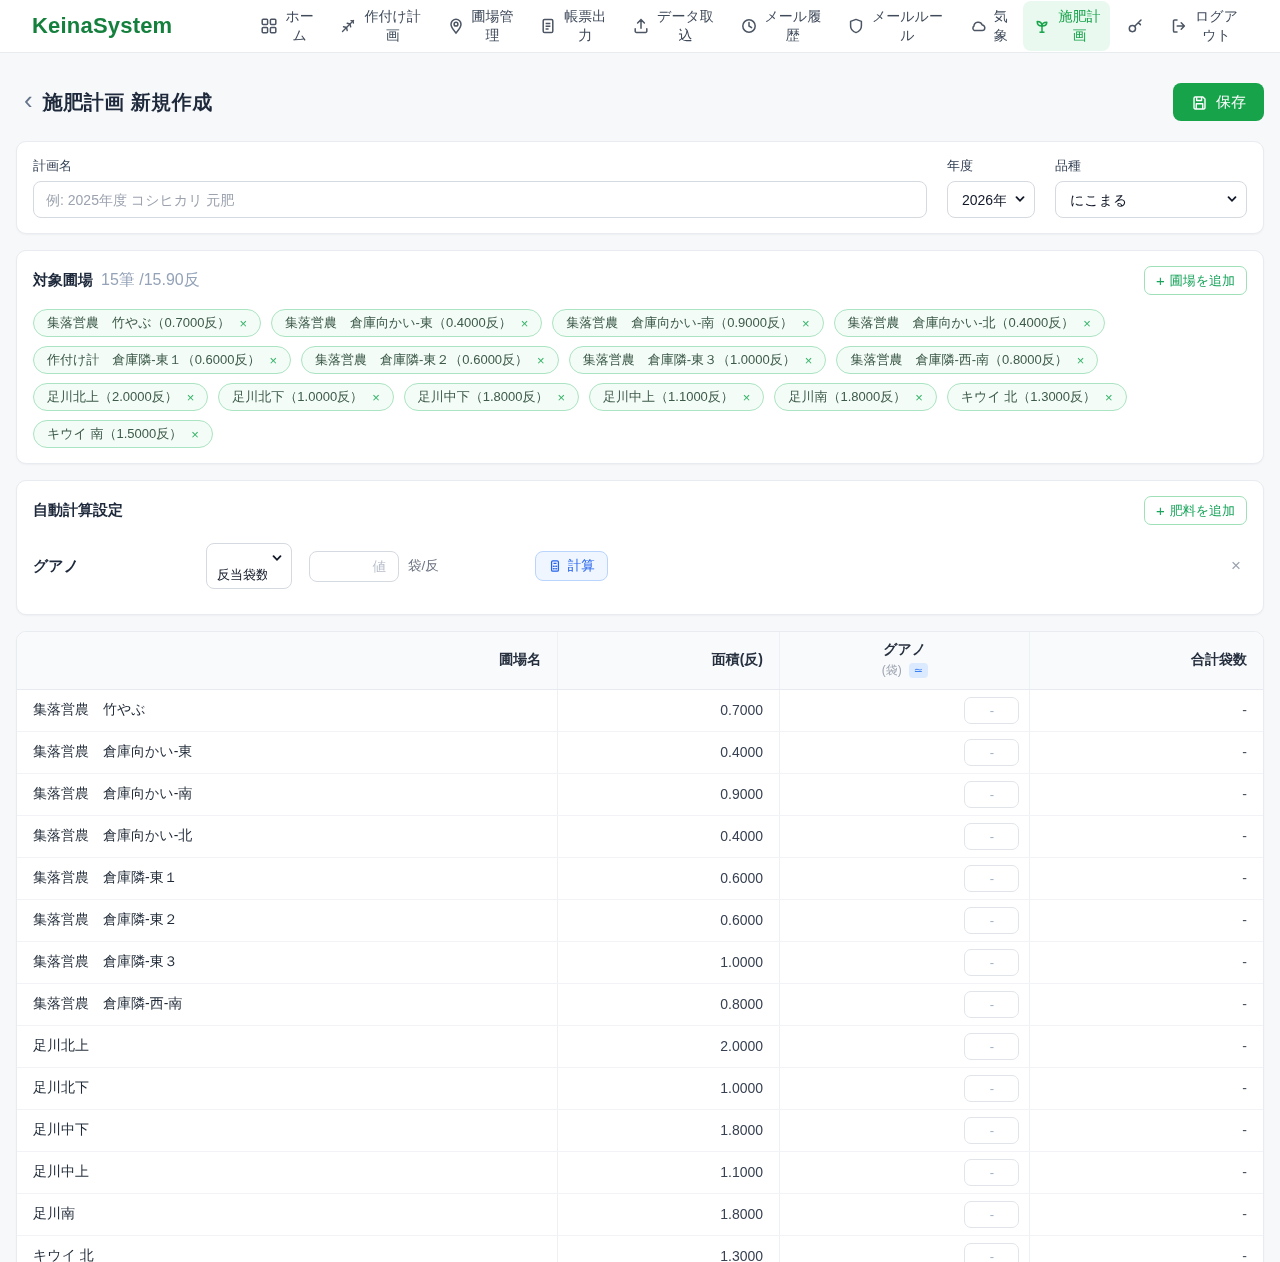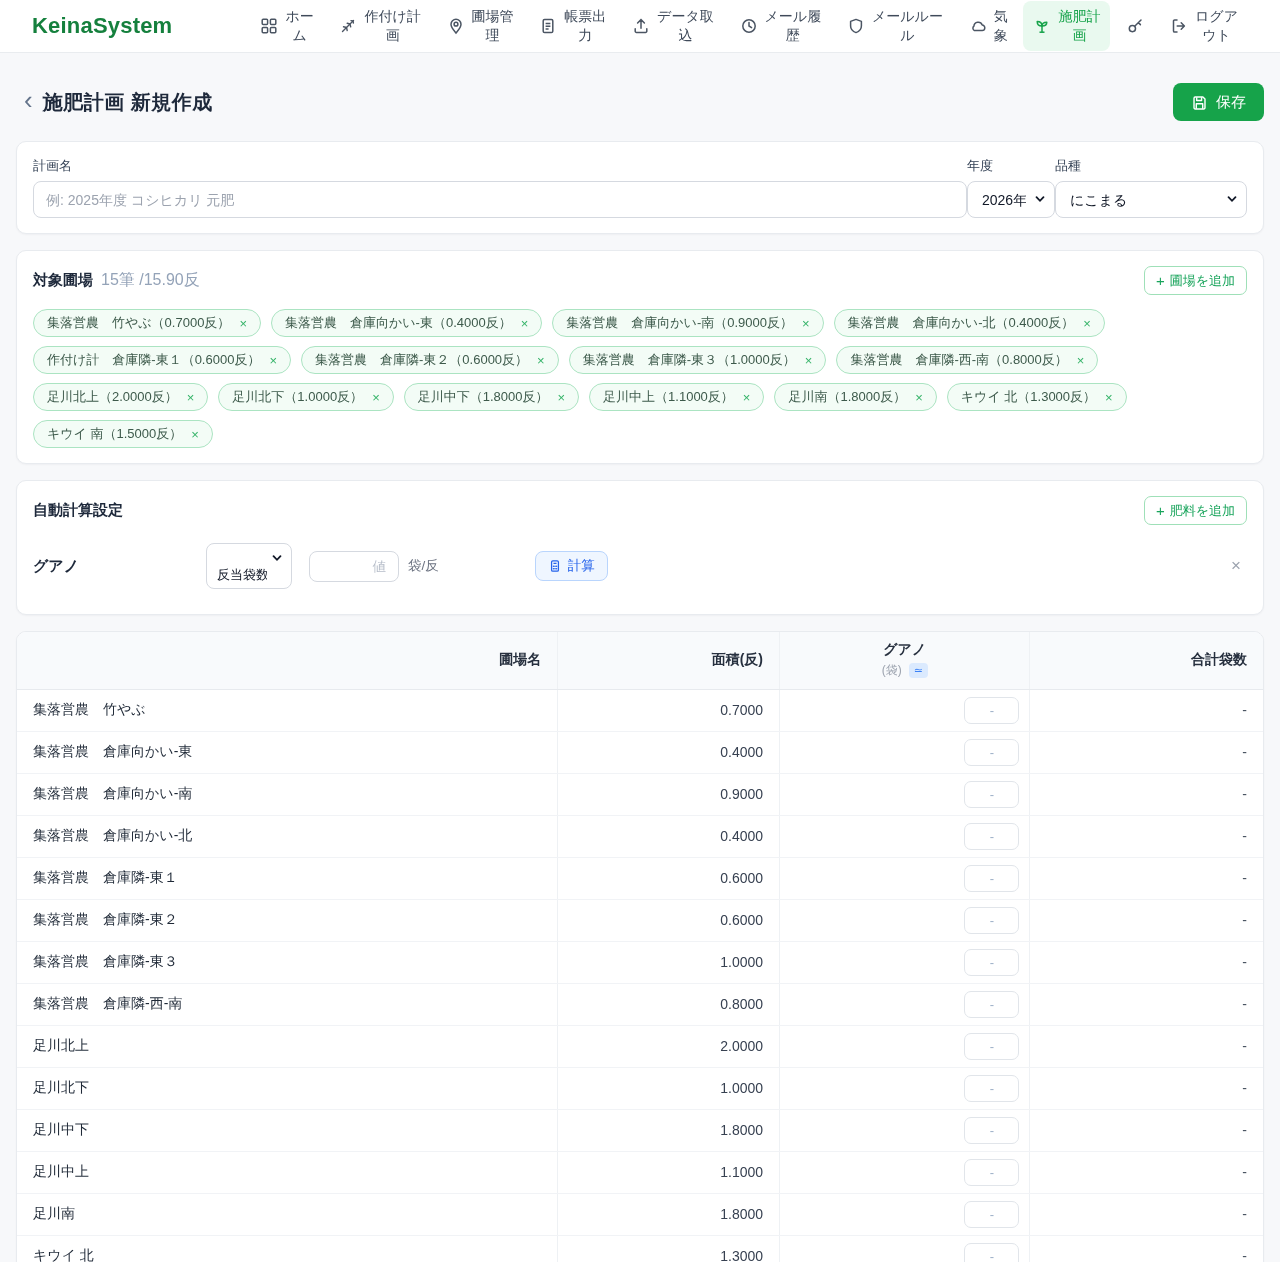--- a/index.html
+++ b/index.html
@@ -31,21 +31,21 @@
   .spacer { flex:1; }
   .btn-save {
     display:flex; align-items:center; gap:8px; background:#16a34a; color:#fff;
     border:none; border-radius:8px; height:38px; padding:0 18px; font-size:15px; cursor:pointer;
   }
   .card {
     background:#fff; border:1px solid #e8ebef; border-radius:10px;
     box-shadow:0 1px 2px rgba(16,24,40,.04); margin-bottom:16px; padding:15px 16px;
   }
   
-  .form-row { display:flex; }
+  .form-row { display:flex; gap:20px; }
   .f-group { display:flex; flex-direction:column; }
   .f-label { font-size:13px; color:#334155; margin-bottom:6px; }
   .f-name { flex:1; }
   .text-input {
     height:37px; border:1px solid #d5d9e0; border-radius:8px; padding:0 12px;
     font-size:14px; color:#ef4444; width:100%; font-family:inherit;
   }
   .text-input::placeholder { color:#9ca3af; }
   .select-wrap { position:relative; }
   .select-wrap select {

